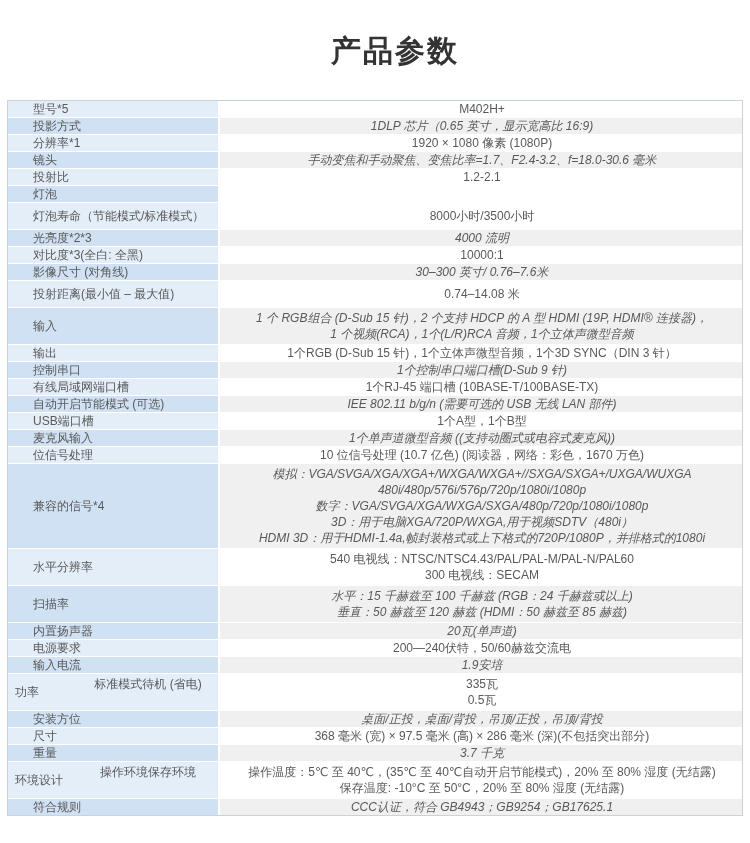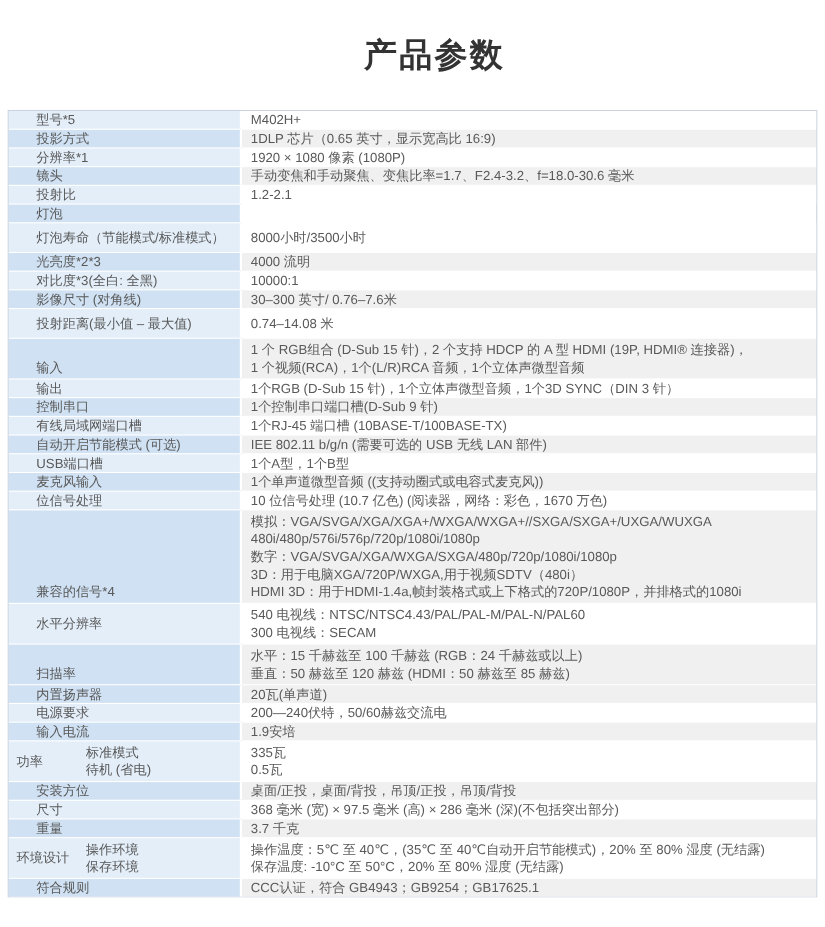--- a/index.html
+++ b/index.html
@@ -15,27 +15,27 @@
     text-align:center; font-size:30px; line-height:42px;
     color:var(--title-text); letter-spacing:2px;padding-left:40px;
   }
   .spec-table{
     margin:0 7px; border:1px solid var(--table-border);
     font-size:12px;
   }
   .row{display:flex; align-items:stretch;}
   .row + .row{border-top:1px solid #ffffff;}
   .row.odd  .lblbg{background:var(--label-odd);}
-  .row.even .lblbg{background:var(--label-even);justify-content:flex-end;}
+  .row.even .lblbg{background:var(--label-even);}
   .row.odd  .value{background:var(--value-odd);}
-  .row.even .value{background:var(--value-even);}
+  .row.even .value{background:var(--value-even);font-style:italic;}
   .label{flex:0 0 212px; padding-left:25px; padding-right:4px; border-right:2px solid #ffffff; display:flex; flex-direction:column; justify-content:center;}
   .label-main{flex:0 0 70px; padding-left:7px; display:flex; align-items:center;}
-  .subcol{flex:0 0 142px; border-right:2px solid #ffffff; display:flex; flex-direction:column; justify-content:center;}
-  .value{flex:1 1 auto; padding-left:8px; padding-right:6px; display:flex; flex-direction:column; justify-content:center;}
+  .subcol{flex:0 0 142px; border-right:2px solid #ffffff; display:flex; flex-direction:row; justify-content:center;}
+  .value{flex:1 1 auto; padding-left:8px; padding-right:6px; display:flex; flex-direction:column; justify-content:center;text-align:center;}
   .line{line-height:16px; white-space:nowrap; overflow:hidden;}
   .row .label, .row .value, .row .label-main, .row .subcol{padding-top:0; padding-bottom:0;}
   .row.tall  .label, .row.tall  .value{padding-top:5px; padding-bottom:5px;}
   .row.multi .label, .row.multi .value, .row.multi .subcol, .row.multi .label-main{padding-top:2px; padding-bottom:2px;}
 </style>
 </head>
 <body>
 
 <h1 class="page-title">产品参数</h1>
 

